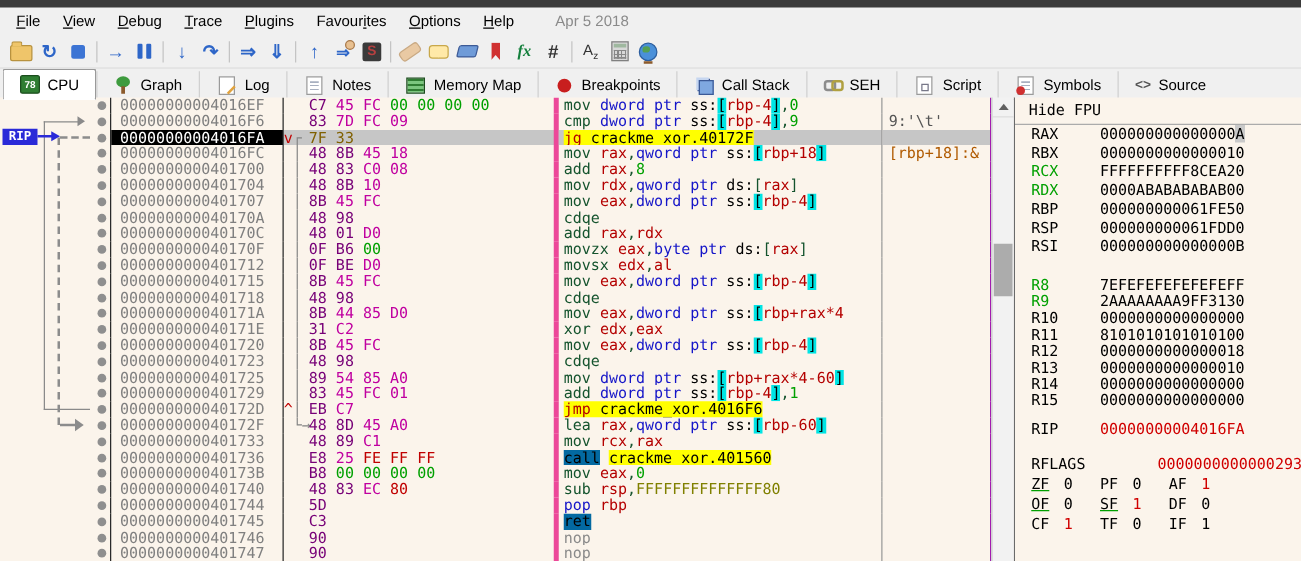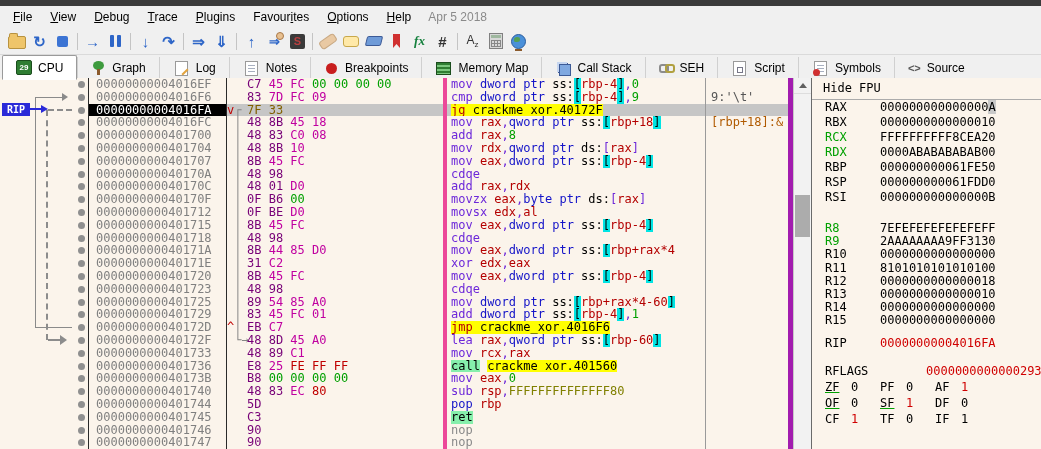--- a/index.html
+++ b/index.html
@@ -2,21 +2,21 @@
 <html><head>
 <meta charset="utf-8">
 <style>
   html,body{margin:0;padding:0}
   #app{width:1041px;height:449px;position:relative;overflow:hidden;background:#F0F0F0;font-family:"Liberation Sans",sans-serif;color:#000}
   .titlestrip{height:6px;background:#3B3B3B}
   
   .menubar{height:22px;display:flex;align-items:center;padding-left:4px;font-size:12px}
   .menu-item{padding:2px 9px;white-space:nowrap}
   .menu-item .u{text-decoration:underline}
-  .menu-date{color:#8A8A8A;margin-left:8px}
+  .menu-date{color:#8A8A8A;margin-left:24px}
   
   .toolbar{height:26px;display:flex;align-items:center;padding-left:5px;border-bottom:1px solid #DADADA}
   .tb-btn{width:23px;height:22px;display:flex;align-items:center;justify-content:center;flex:none}
   .tb-sep{width:1px;height:17px;background:#C4C4C4;margin:0 3px;flex:none}
   .tb-glyph{color:#2E66C8;font-weight:bold;font-size:15px;line-height:15px}
   .tb-glyph.dark{color:#333}
   .ic-folder{width:16px;height:11px;background:#EFC56A;border:1px solid #B8923F;border-radius:2px;position:relative;margin-top:3px}
   .ic-folder:before{content:"";position:absolute;top:-4px;left:0;width:7px;height:3px;background:#EFC56A;border:1px solid #B8923F;border-bottom:none;border-radius:2px 2px 0 0}
   .ic-square{width:11px;height:11px;background:#3C74D4;border-radius:2px}
   .ic-pause{display:flex;gap:3px}
@@ -63,30 +63,30 @@
   .main{position:absolute;top:78px;left:0;right:0;bottom:0;display:flex}
   .disasm{position:relative;width:793px;flex:none;background:#FBF4EB;overflow:hidden;font-family:"DejaVu Sans Mono",monospace;font-size:12px}
   .row{display:flex;height:12.8px;line-height:12.9px;white-space:pre}
   .cell{overflow:hidden;flex:none;box-sizing:border-box}
   .c-gut{width:89px;border-right:1px solid #2A2A2A;position:relative}
   .dot{position:absolute;right:3px;top:3px;width:7px;height:7px;border-radius:50%;background:#8F8F8F}
   .c-addr{width:138px;border-right:1px solid #2A2A2A;color:#808080;padding-left:7px}
   .c-bytes{width:220px;border-right:4px solid #ec4899}
   .bytes-gut{display:inline-block;width:20px;white-space:pre}
   .c-dis{width:259px;border-right:1px solid #9A9A9A;padding-left:4px}
-  .c-cmt{width:87px;border-right:5px solid #a21caf;padding-left:5px}
+  .c-cmt{width:87px;border-right:1px solid #a21caf;padding-left:5px}
   .row.sel .c-addr{background:#000;color:#FFF}
   .row.sel .c-bytes,.row.sel .c-dis,.row.sel .c-cmt{background:#C6C6C6}
   
-  .t-k{color:#6d28d9}.t-b{color:#1414C8}.t-s{color:#000000}.t-r{color:#B40000}.t-g{color:#00A000}
+  .t-k{color:#14532d}.t-b{color:#1414C8}.t-s{color:#000000}.t-r{color:#B40000}.t-g{color:#00A000}
   .t-o{color:#808000}.t-gy{color:#8A8A8A}.t-bl{color:#1414C8}
   .t-cb{background:#00E4E4;color:#000}
   .t-ly{background:#FFFF00;color:#000}
   .t-jy{background:#FFFF00;color:#B40000}
-  .t-c{background:#86efac;color:#000}
+  .t-c{background:#0369a1;color:#000}
   .b-p{color:#770077}.b-m{color:#C000A0}.b-g{color:#00A000}.b-rd{color:#C00000}.b-o{color:#806000}
   .g-red{color:#C00000}.g-gr{color:#858585}
   .cm-gray{color:#555}.cm-org{color:#B05A00}
   
   .ov{position:absolute;pointer-events:none}
   .rip-badge{position:absolute;left:2px;top:25px;width:28px;height:13px;background:#2A2AD8;color:#FFF;font-size:10px;font-weight:bold;text-align:center;line-height:13px}
   .rip-line{position:absolute;left:30px;top:30px;width:12px;border-top:2px solid #2A2AD8}
   .rip-head{position:absolute;left:41px;top:27px;border-left:7px solid #2A2AD8;border-top:4px solid transparent;border-bottom:4px solid transparent}
   .arr-dash-v{position:absolute;left:46px;top:32px;height:230px;border-left:2px dashed #8C8C8C}
   .arr-dash-h1{position:absolute;left:48px;top:31px;width:24px;border-top:2px dashed #8C8C8C}
@@ -203,42 +203,42 @@
       </div>
       <div class="tb-btn">
         <div class="ic-calc"></div>
       </div>
       <div class="tb-btn">
         <div class="ic-globe"></div>
       </div>
     </div>
   <div class="tabbar" id="tabbar">
       <div class="tab active">
-        <span class="ti ti-cpu">29</span>
+        <span class="ti ti-cpu">78</span>
         <span class="tab-label">CPU</span>
       </div>
       <div class="tab">
         <span class="ti ti-graph"></span>
         <span class="tab-label">Graph</span>
       </div>
       <div class="tab">
         <span class="ti ti-log"></span>
         <span class="tab-label">Log</span>
       </div>
       <div class="tab">
         <span class="ti ti-notes"></span>
         <span class="tab-label">Notes</span>
       </div>
       <div class="tab">
+        <span class="ti ti-memory-map"></span>
+        <span class="tab-label">Memory Map</span>
+      </div>
+      <div class="tab">
         <span class="ti ti-breakpoints"></span>
         <span class="tab-label">Breakpoints</span>
-      </div>
-      <div class="tab">
-        <span class="ti ti-memory-map"></span>
-        <span class="tab-label">Memory Map</span>
       </div>
       <div class="tab">
         <span class="ti ti-call-stack"></span>
         <span class="tab-label">Call Stack</span>
       </div>
       <div class="tab">
         <span class="ti ti-seh"></span>
         <span class="tab-label">SEH</span>
       </div>
       <div class="tab">

